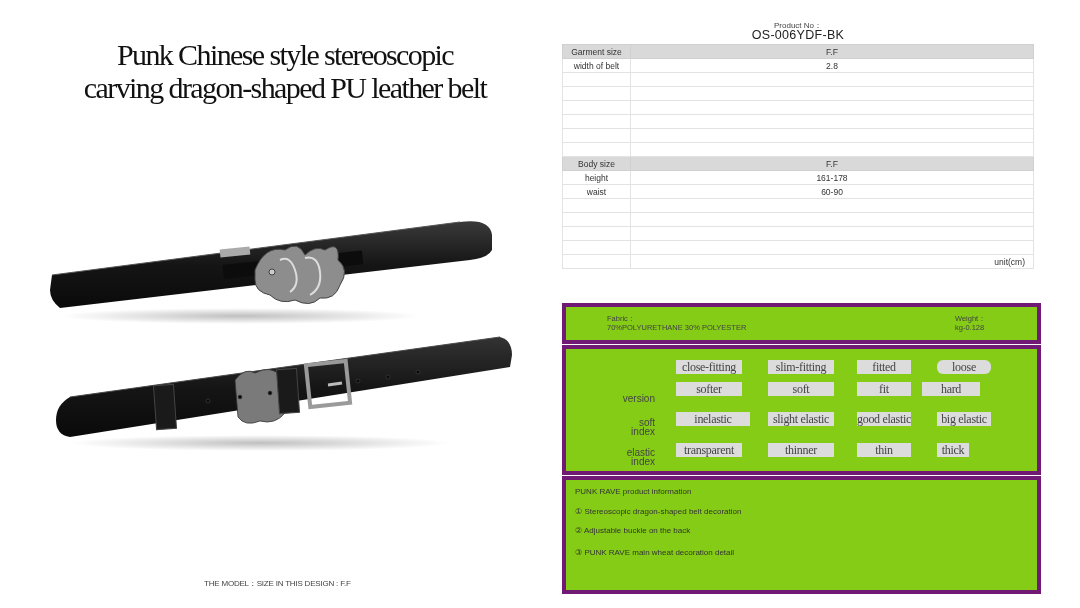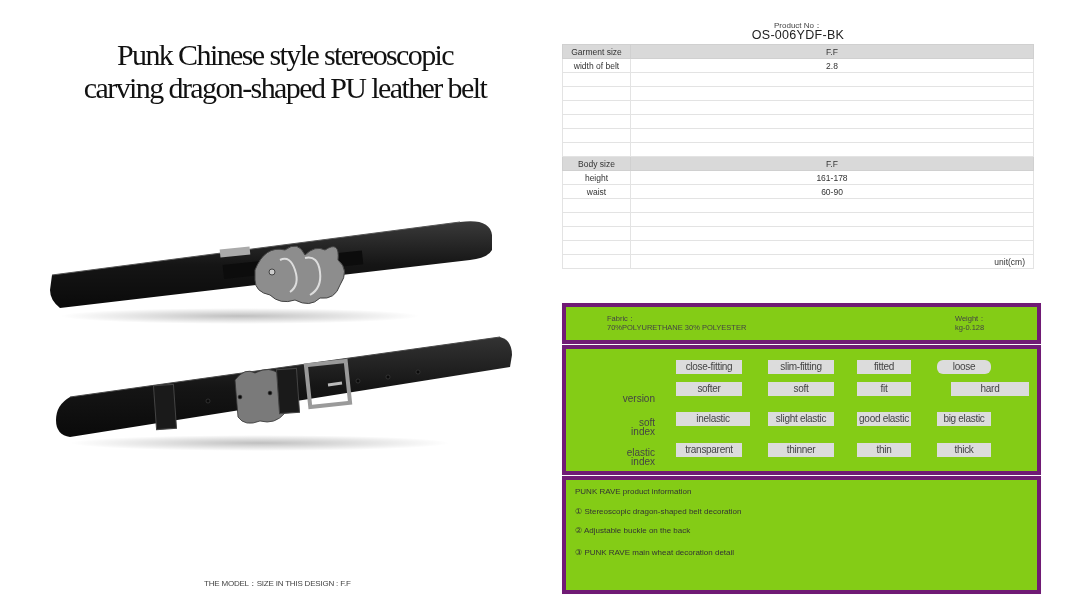--- a/index.html
+++ b/index.html
@@ -19,21 +19,21 @@
   .size-table td.unit { text-align:right; padding-right:8px; }
 
   .box { position:absolute; border:4px solid #701a75; background:#84cc16; box-shadow:0 0 1px rgba(0,0,0,0.05); }
   .fabric { left:562px; top:303px; width:471px; height:33px; }
   .fabric .f1 { position:absolute; left:41px; top:7px; font-size:7.5px; color:#444; line-height:9px; }
   .fabric .f2 { position:absolute; left:389px; top:7px; font-size:7.5px; color:#444; line-height:9px; }
 
   .props { left:562px; top:345px; width:471px; height:122px; }
   .prow { position:absolute; left:0; width:471px; height:20px; }
   .plab { position:absolute; left:20px; width:69px; text-align:right; font-size:10px; line-height:9px; color:#444;margin-top:38px; }
-  .pchip { position:absolute; height:14px; background:#dcdcdc; font-size:10px; line-height:14px; text-align:center; color:#444; white-space:nowrap; letter-spacing:-0.3px; }
+  .pchip { position:absolute; height:14px; background:#dcdcdc; font-size:12px; line-height:14px; text-align:center; color:#444; white-space:nowrap; letter-spacing:-0.3px;font-family:Liberation Serif, serif; }
 
   .info { left:562px; top:476px; width:471px; height:110px; }
   .info .ih { position:absolute; left:9px; top:7px; font-size:8px; color:#333; }
   .info .ii { position:absolute; left:9px; font-size:8px; color:#333; white-space:nowrap; }
 </style>
 </head>
 <body>
 
 <div class="title">
   <div>Punk Chinese style  stereoscopic</div>
@@ -192,41 +192,41 @@
     <div class="pchip" style="left:371px;width:54px;top:6px;border-radius:6px;">loose</div>
   </div>
   <div class="prow" style="top:33px;">
     <div class="plab" style="top:-2px;">
       <div>soft</div>
       <div>index</div>
     </div>
     <div class="pchip" style="left:110px;width:66px;top:0px;">softer</div>
     <div class="pchip" style="left:202px;width:66px;top:0px;">soft</div>
     <div class="pchip" style="left:291px;width:54px;top:0px;">fit</div>
-    <div class="pchip" style="left:385px;width:78px;top:0px;">hard</div>
+    <div class="pchip" style="left:356px;width:58px;top:0px;">hard</div>
   </div>
   <div class="prow" style="top:63px;">
     <div class="plab" style="top:-2px;">
       <div>elastic</div>
       <div>index</div>
     </div>
     <div class="pchip" style="left:110px;width:74px;top:0px;">inelastic</div>
     <div class="pchip" style="left:202px;width:66px;top:0px;">slight elastic</div>
     <div class="pchip" style="left:291px;width:54px;top:0px;">good elastic</div>
     <div class="pchip" style="left:371px;width:54px;top:0px;">big elastic</div>
   </div>
   <div class="prow" style="top:94px;">
     <div class="plab" style="top:-2px;">
       <div>thickness</div>
       <div>index</div>
     </div>
     <div class="pchip" style="left:110px;width:66px;top:0px;">transparent</div>
     <div class="pchip" style="left:202px;width:66px;top:0px;">thinner</div>
     <div class="pchip" style="left:291px;width:54px;top:0px;">thin</div>
-    <div class="pchip" style="left:371px;width:54px;top:0px;">thick</div>
+    <div class="pchip" style="left:371px;width:32px;top:0px;">thick</div>
   </div>
 </div>
 
 <div class="box info">
   <div class="ih">PUNK RAVE product information</div>
   <div class="ii" style="top:27px;">① Stereoscopic dragon-shaped belt decoration</div>
   <div class="ii" style="top:46px;">② Adjustable buckle on the back</div>
   <div class="ii" style="top:68px;">③ PUNK RAVE main wheat decoration detail</div>
 </div>
 

